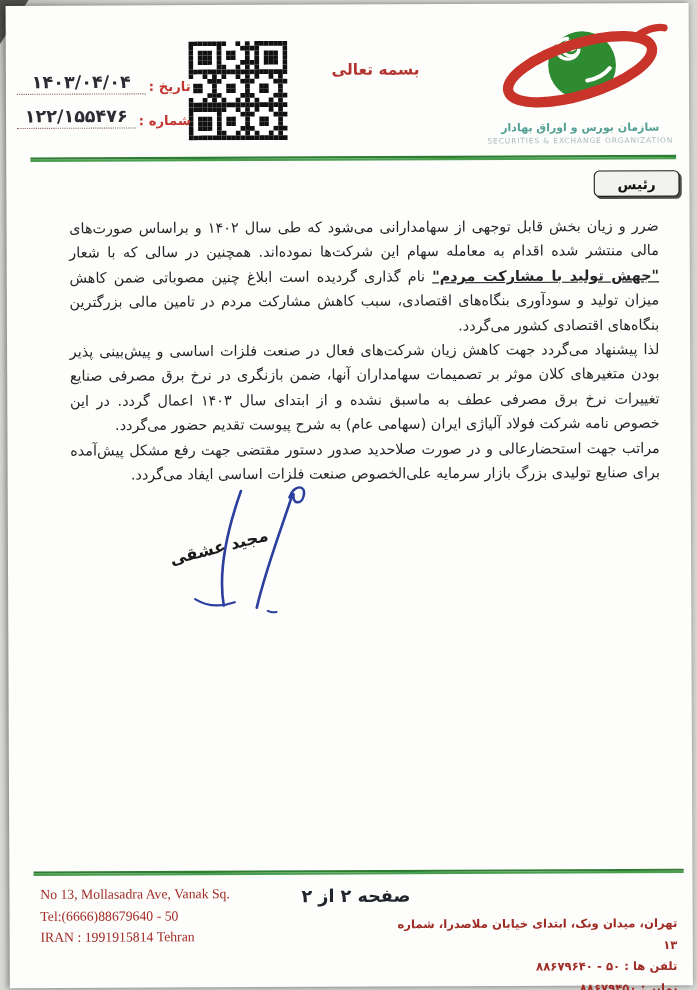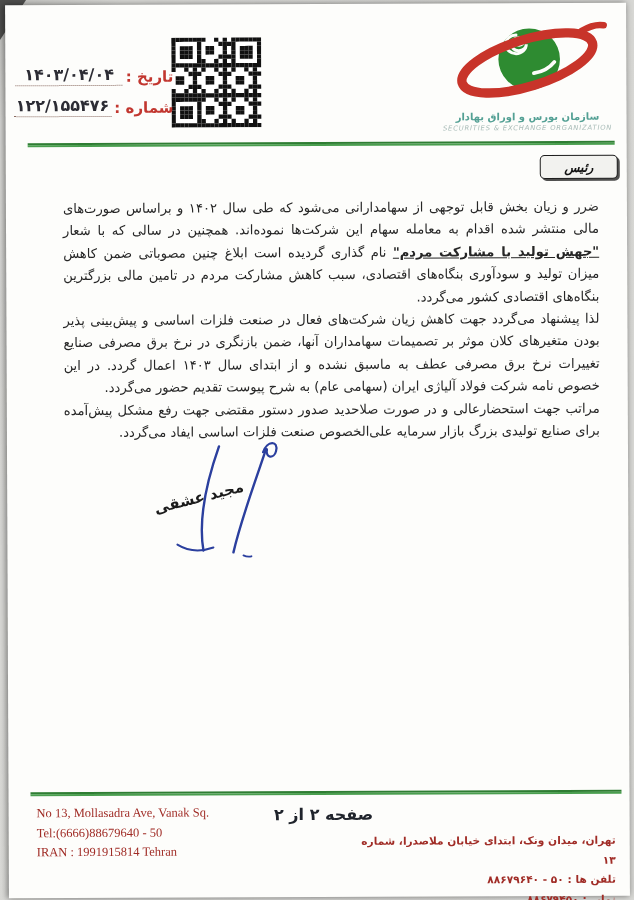--- a/index.html
+++ b/index.html
@@ -32,43 +32,43 @@
 
   .bismillah {
     position:absolute; left:263px; top:52px; width:146px;
     text-align:center; direction:rtl;
     color:#b23430; font-weight:bold; font-size:14px;
   }
 
   .logo-block { position:absolute; left:432px; top:10px; width:180px; text-align:center; }
   .logo-block svg { width:168px; height:96px; display:block; margin:0 auto; }
   .org-fa { direction:rtl; color:#53a094; font-weight:bold; font-size:10px; margin-top:2px; white-space:nowrap; }
-  .org-en { color:#a9bcb8; font-size:6.8px; letter-spacing:.8px; margin-top:2px; white-space:nowrap;font-style:italic; }
+  .org-en { color:#a9bcb8; font-size:6.8px; letter-spacing:.8px; margin-top:2px; white-space:nowrap; }
 
   .meta-fields { position:absolute; left:10px; top:60px; width:158px; direction:rtl; }
   .meta-row { display:flex; align-items:flex-end; margin-bottom:10px; }
-  .meta-label { color:#c23730; font-size:15px; font-weight:bold; white-space:nowrap; margin-left:3px; }
+  .meta-label { color:#c23730; font-size:12px; font-weight:bold; white-space:nowrap; margin-left:3px; }
   .meta-value {
     flex:1; text-align:center; color:#2c2c34; font-size:16px; font-weight:bold;
     border-bottom:1px dotted #8a6a60; padding:0 2px 1px 2px; white-space:nowrap;
   }
 
   .rule {
     position:absolute; height:3px;
     border-top:2.5px solid #2f7d33; border-bottom:2.5px solid #4a9e4f;
   }
   .rule.header-rule { top:138px; left:22px; right:12px; }
   .rule.footer-rule { top:787px; left:22px; right:8px; }
 
   .stamp {
     position:absolute; left:534px; top:152px; width:78px; height:24px;
     background:#f2f2ef; border:1.6px solid #1c1c1c; border-radius:5px;
     box-shadow:2px 2px 0 rgba(20,20,20,.75);
     display:flex; align-items:center; justify-content:center;
-    direction:rtl; font-weight:bold; font-style:italic; font-size:12.5px; color:#111;
+    direction:rtl; font-weight:bold; font-size:12.5px; color:#111;
   }
 
   
   .letter-body {
     position:absolute; top:193px; left:57px; width:536px;
     direction:rtl; text-align:justify;
     font-size:13.1px; line-height:22.4px; color:#262626;
   }
   .letter-body p { margin:0; }
   .slogan { font-weight:bold; text-decoration:underline; }
@@ -353,20 +353,21 @@
           <rect x="56" y="80" width="4" height="4" fill="#111"></rect>
           <rect x="60" y="80" width="4" height="4" fill="#111"></rect>
           <rect x="64" y="80" width="4" height="4" fill="#111"></rect>
           <rect x="68" y="80" width="4" height="4" fill="#111"></rect>
           <rect x="72" y="80" width="4" height="4" fill="#111"></rect>
           <rect x="76" y="80" width="4" height="4" fill="#111"></rect>
           <rect x="80" y="80" width="4" height="4" fill="#111"></rect>
         </svg>
     </div>
 
+    <div class="bismillah">بسمه تعالی</div>
 
     <div class="logo-block">
       <svg viewBox="0 0 180 100">
 
         <circle cx="92" cy="48" r="33" fill="#2e8b31"></circle>
 
         <path d="M78,22 a11,10 0 1,0 11,10 a8,7 0 1,1 -7,-7 a4.5,4 0 1,0 4,4" fill="none" stroke="#fdfdfb" stroke-width="3.2" stroke-linecap="round"></path>
 
         <path d="M97,63 q14,-2 22,-12" fill="none" stroke="#fdfdfb" stroke-width="4" stroke-linecap="round"></path>
 

